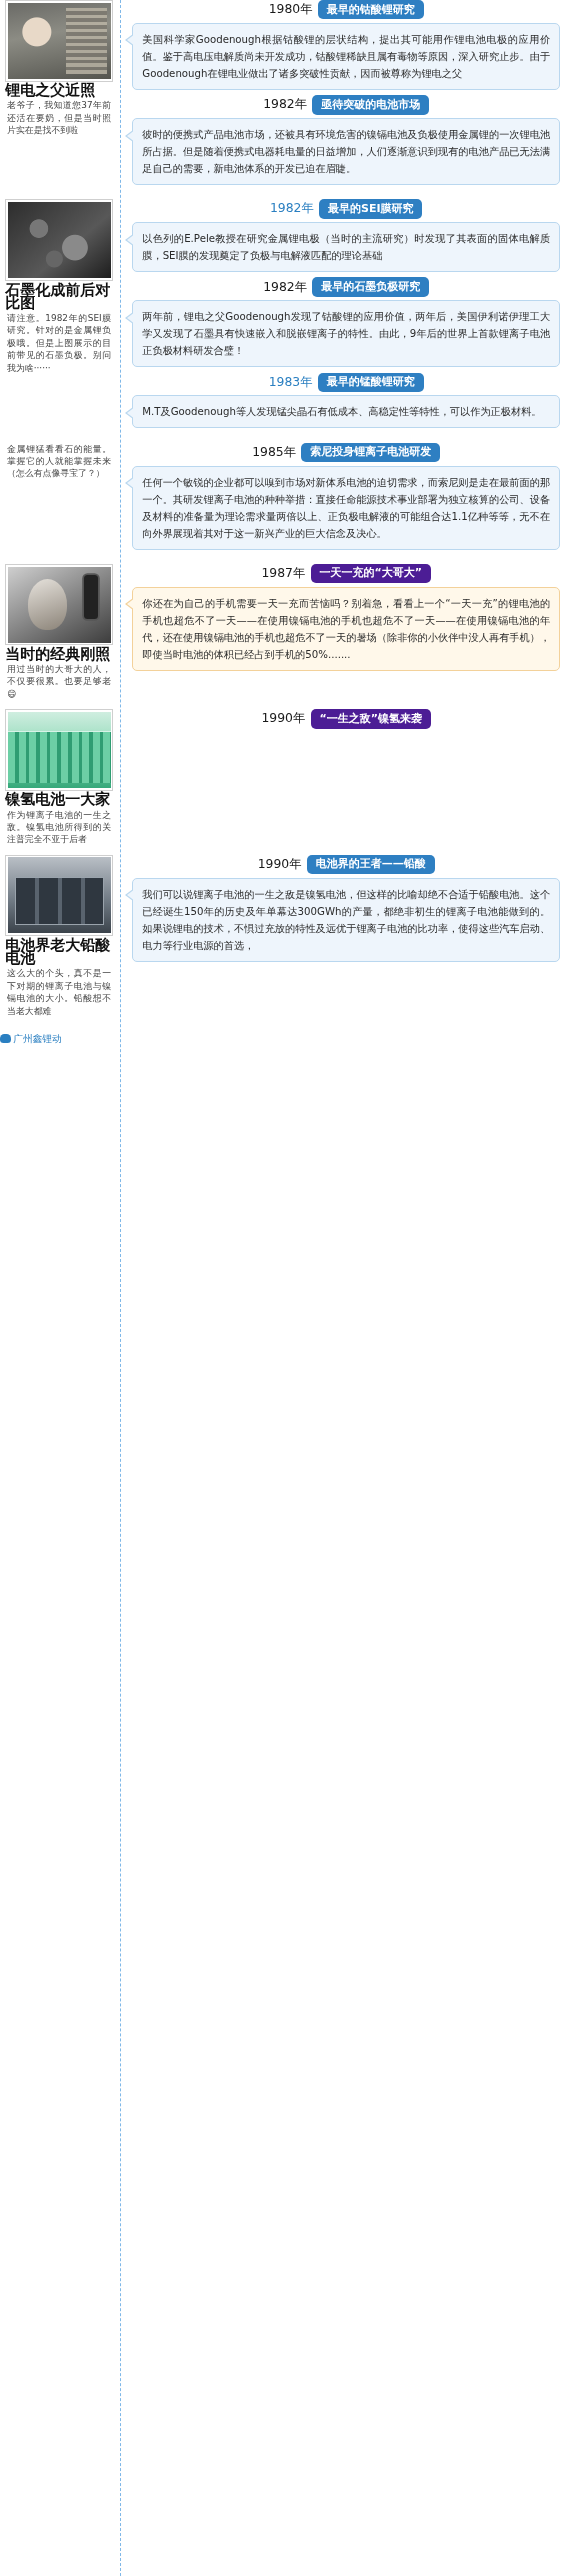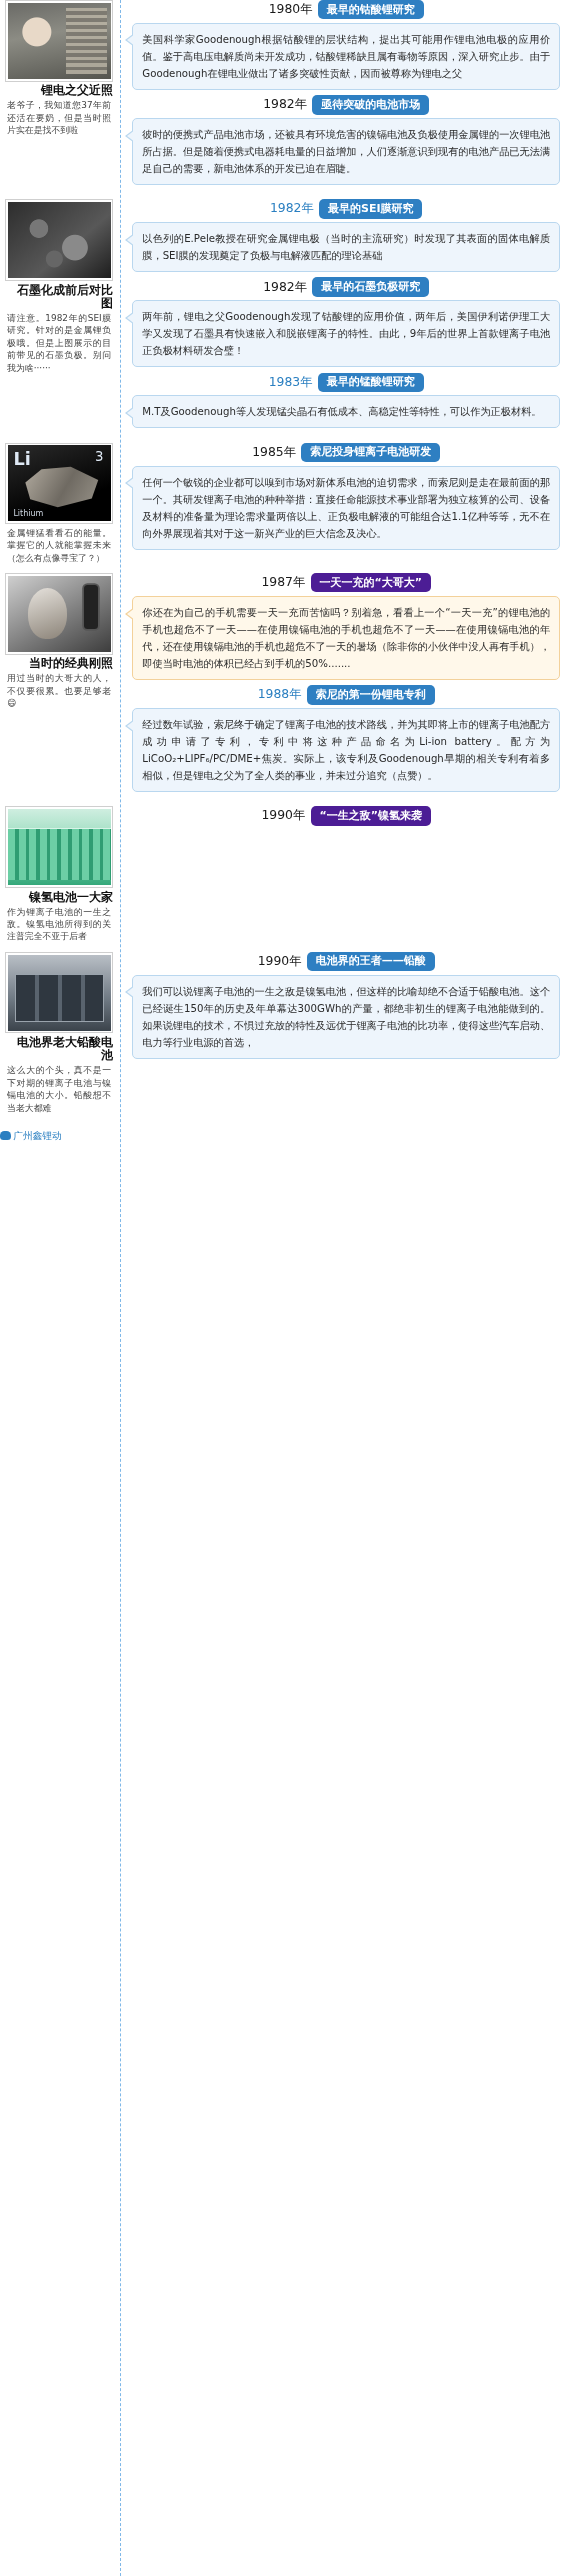--- a/index.html
+++ b/index.html
@@ -54,24 +54,24 @@
     margin-bottom: 2.7px;
   }
   .photo {
     width: 100%;
     height: 76px;
     display: block;
     position: relative;
     overflow: hidden;
   }
   .cap-title {
-    font-size: 12px;
+    font-size: 15px;
     font-weight: bold;
     color: #111;
-    text-align: right;
+    text-align: left;
     line-height: 13.3px;
     margin: 1.8px 0 1.8px 0;
   }
   .cap-text {
     font-size: 8.9px;
     color: #444;
     line-height: 12.4px;
     text-align: justify;
     padding: 0 1.8px;
   }
@@ -282,28 +282,20 @@
             <span class="evt-year blue">1983年</span>
             <span class="pill">最早的锰酸锂研究</span>
           </div>
           <div class="bubble">M.T及Goodenough等人发现锰尖晶石有低成本、高稳定性等特性，可以作为正极材料。</div>
         </div>
       </div>
     </div>
 
     <div class="row">
       <div class="left-col">
-        <div class="photo-card">
-          <div class="photo img-li">
-            <span class="sym">Li</span>
-            <span class="num">3</span>
-            <span class="rock"></span>
-            <span class="name">Lithium</span>
-          </div>
-        </div>
         <div class="cap-text">金属锂猛看看石的能量。掌握它的人就能掌握未来（怎么有点像寻宝了？）</div>
       </div>
       <div class="right-col">
         <div class="evt">
           <div class="evt-head">
             <span class="evt-year">1985年</span>
             <span class="pill">索尼投身锂离子电池研发</span>
           </div>
           <div class="bubble">任何一个敏锐的企业都可以嗅到市场对新体系电池的迫切需求，而索尼则是走在最前面的那一个。其研发锂离子电池的种种举措：直接任命能源技术事业部署为独立核算的公司、设备及材料的准备量为理论需求量两倍以上、正负极电解液的可能组合达1.1亿种等等，无不在向外界展现着其对于这一新兴产业的巨大信念及决心。</div>
         </div>
@@ -318,27 +310,20 @@
         <div class="cap-title">当时的经典刚照</div>
         <div class="cap-text">用过当时的大哥大的人，不仅要很累。也要足够老 😄</div>
       </div>
       <div class="right-col">
         <div class="evt">
           <div class="evt-head">
             <span class="evt-year">1987年</span>
             <span class="pill orange">一天一充的“大哥大”</span>
           </div>
           <div class="bubble orange">你还在为自己的手机需要一天一充而苦恼吗？别着急，看看上一个“一天一充”的锂电池的手机也超危不了一天——在使用镍镉电池的手机也超危不了一天——在使用镍镉电池的年代，还在使用镍镉电池的手机也超危不了一天的暑场（除非你的小伙伴中没人再有手机），即使当时电池的体积已经占到手机的50%.......</div>
-        </div>
-        <div class="evt">
-          <div class="evt-head">
-            <span class="evt-year blue">1988年</span>
-            <span class="pill">索尼的第一份锂电专利</span>
-          </div>
-          <div class="bubble">经过数年试验，索尼终于确定了锂离子电池的技术路线，并为其即将上市的锂离子电池配方成功申请了专利，专利中将这种产品命名为Li-ion battery。配方为LiCoO₂+LIPF₆/PC/DME+焦炭。实际上，该专利及Goodenough早期的相关专利有着多相似，但是锂电之父为了全人类的事业，并未过分追究（点赞）。</div>
         </div>
       </div>
     </div>
 
     <div class="row">
       <div class="left-col">
         <div class="photo-card">
           <div class="photo img-cells"></div>
         </div>
         <div class="cap-title">镍氢电池一大家</div>

